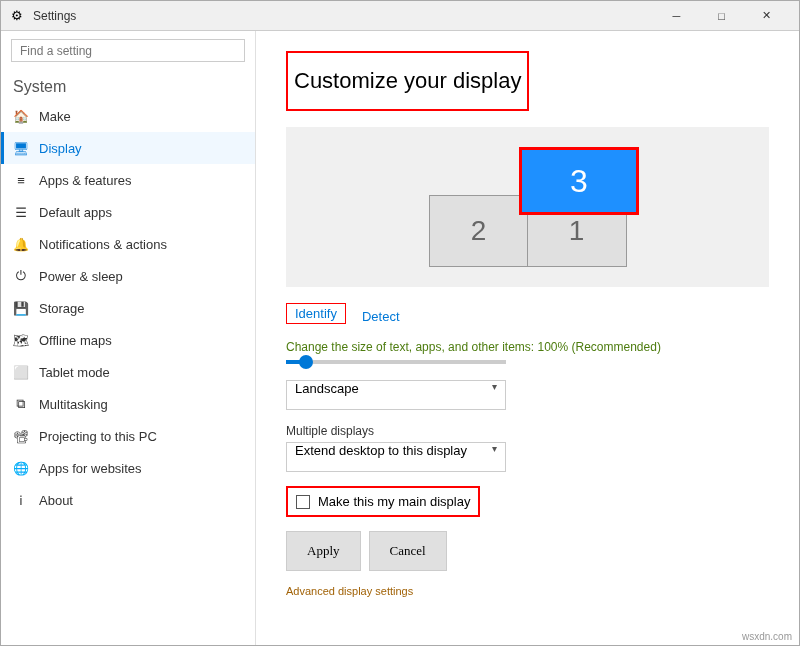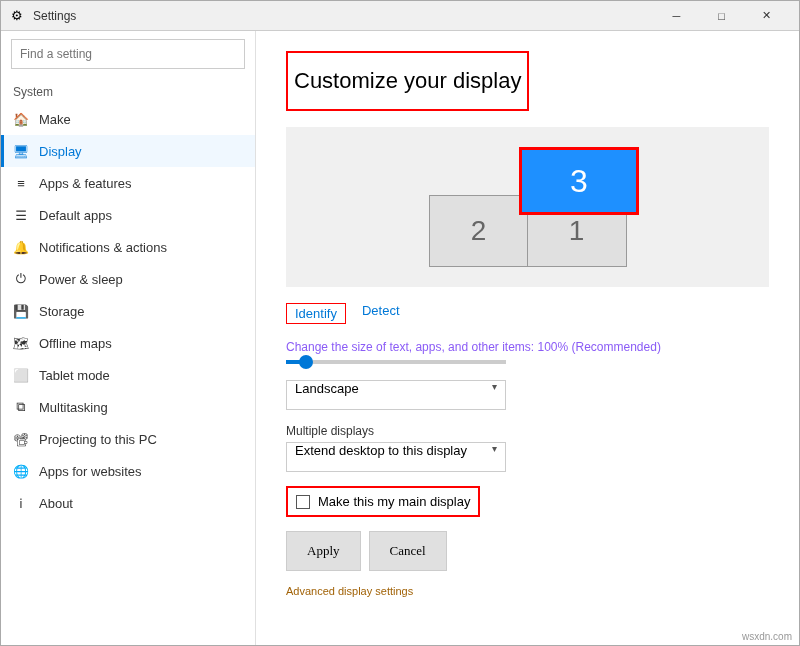--- a/index.html
+++ b/index.html
@@ -6,36 +6,36 @@
     body { font-family: 'Segoe UI', Arial, sans-serif; font-size: 13px; background: #fff; color: #000; width: 800px; height: 646px; overflow: hidden; }
     .window { width: 800px; height: 646px; display: flex; flex-direction: column; border: 1px solid #aaa; }
     .titlebar { background: #f0f0f0; height: 30px; display: flex; align-items: center; padding: 0 10px; border-bottom: 1px solid #ccc; }
     .titlebar-icon { width: 16px; height: 16px; margin-right: 6px; }
     .titlebar-title { font-size: 12px; color: #333; flex: 1; }
     .titlebar-controls { display: flex; gap: 0; }
     .titlebar-btn { width: 45px; height: 30px; display: flex; align-items: center; justify-content: center; cursor: pointer; font-size: 11px; color: #333; background: transparent; border: none; }
     .content { display: flex; flex: 1; overflow: hidden; }
     .sidebar { width: 255px; background: #fff; border-right: 1px solid #e0e0e0; overflow-y: auto; display: flex; flex-direction: column; }
     .sidebar-search { padding: 8px 10px; }
-    .sidebar-search input { width: 100%; height: 30px; border: 1px solid #ccc; padding: 0 8px; font-size: 12px; background: #fff; }
-    .sidebar-section-label { padding: 8px 12px 4px 12px; font-size: 12px; color: #555; font-weight: 400; }
+    .sidebar-search input { width: 100%; height: 23px; border: 1px solid #ccc; padding: 0 8px; font-size: 12px; background: #fff; }
+    .sidebar-section-label { padding: 8px 12px 4px 12px; font-size: 16px; color: #555; font-weight: 400; }
     .sidebar-item { display: flex; align-items: center; padding: 8px 12px; cursor: pointer; color: #333; font-size: 13px; gap: 10px; }
     .sidebar-item.active { color: #0078d7; border-left: 3px solid #0078d7; padding-left: 9px; background: #f0f8ff; }
     .sidebar-icon { width: 16px; height: 16px; display: flex; align-items: center; justify-content: center; flex-shrink: 0; }
     .main { flex: 1; padding: 20px 30px; overflow-y: auto; background: #fff; }
     .main-title { font-size: 22px; font-weight: 300; margin-bottom: 16px; border: 2px solid red; display: inline-block; padding: 15px 6px; }
     .display-preview { background: #f0f0f0; padding: 20px; margin-bottom: 16px; display: flex; align-items: flex-end; justify-content: center; min-height: 160px; gap: 0; position: relative; }
     .monitor-box { border: 1px solid #999; background: #e0e0e0; display: flex; align-items: center; justify-content: center; font-size: 28px; color: #666; font-weight: 300; cursor: pointer; }
     .monitor-2 { width: 100px; height: 72px; margin-right: -2px; }
     .monitor-1 { width: 100px; height: 72px; }
     .monitor-3 { width: 120px; height: 68px; background: #1e90ff; color: #fff; border: 3px solid red; position: absolute; top: 20px; right: 130px; font-size: 32px; }
-    .actions-row { display: flex; align-items: flex-start; gap: 16px; margin-bottom: 16px; }
+    .actions-row { display: flex; align-items: flex-end; gap: 16px; margin-bottom: 16px; }
     .identify-btn { border: 1px solid red; background: transparent; padding: 2px 8px; font-size: 13px; color: #0078d7; cursor: pointer; }
     .detect-link { color: #0078d7; text-decoration: none; cursor: pointer; font-size: 13px; }
-    .scale-label { font-size: 12px; color: #8b5cf6; margin-bottom: 6px; }
+    .scale-label { font-size: 12px; color: #4d7c0f; margin-bottom: 6px; }
     .slider-container { margin-bottom: 16px; }
     .slider-track { width: 220px; height: 4px; background: #ccc; position: relative; margin-top: 6px; }
     .slider-fill { height: 4px; background: #0078d7; width: 10%; }
     .slider-thumb { width: 14px; height: 14px; background: #0078d7; border-radius: 50%; position: absolute; top: -5px; left: 6%; cursor: pointer; }
     .setting-group { margin-bottom: 14px; }
     .setting-label { font-size: 12px; color: #333; margin-bottom: 4px; }
     .dropdown { width: 220px; height: 30px; border: 1px solid #ccc; background: #fff; display: flex; align-items: flex-start; padding: 0 8px; cursor: pointer; justify-content: space-between; font-size: 13px; }
     .dropdown-arrow { font-size: 10px; color: #555; }
     .checkbox-row { display: flex; align-items: center; gap: 8px; margin-bottom: 14px; border: 2px solid red; padding: 6px 8px; width: fit-content; }
     .checkbox { width: 14px; height: 14px; border: 1px solid #555; background: #fff; display: flex; align-items: center; justify-content: center; }

